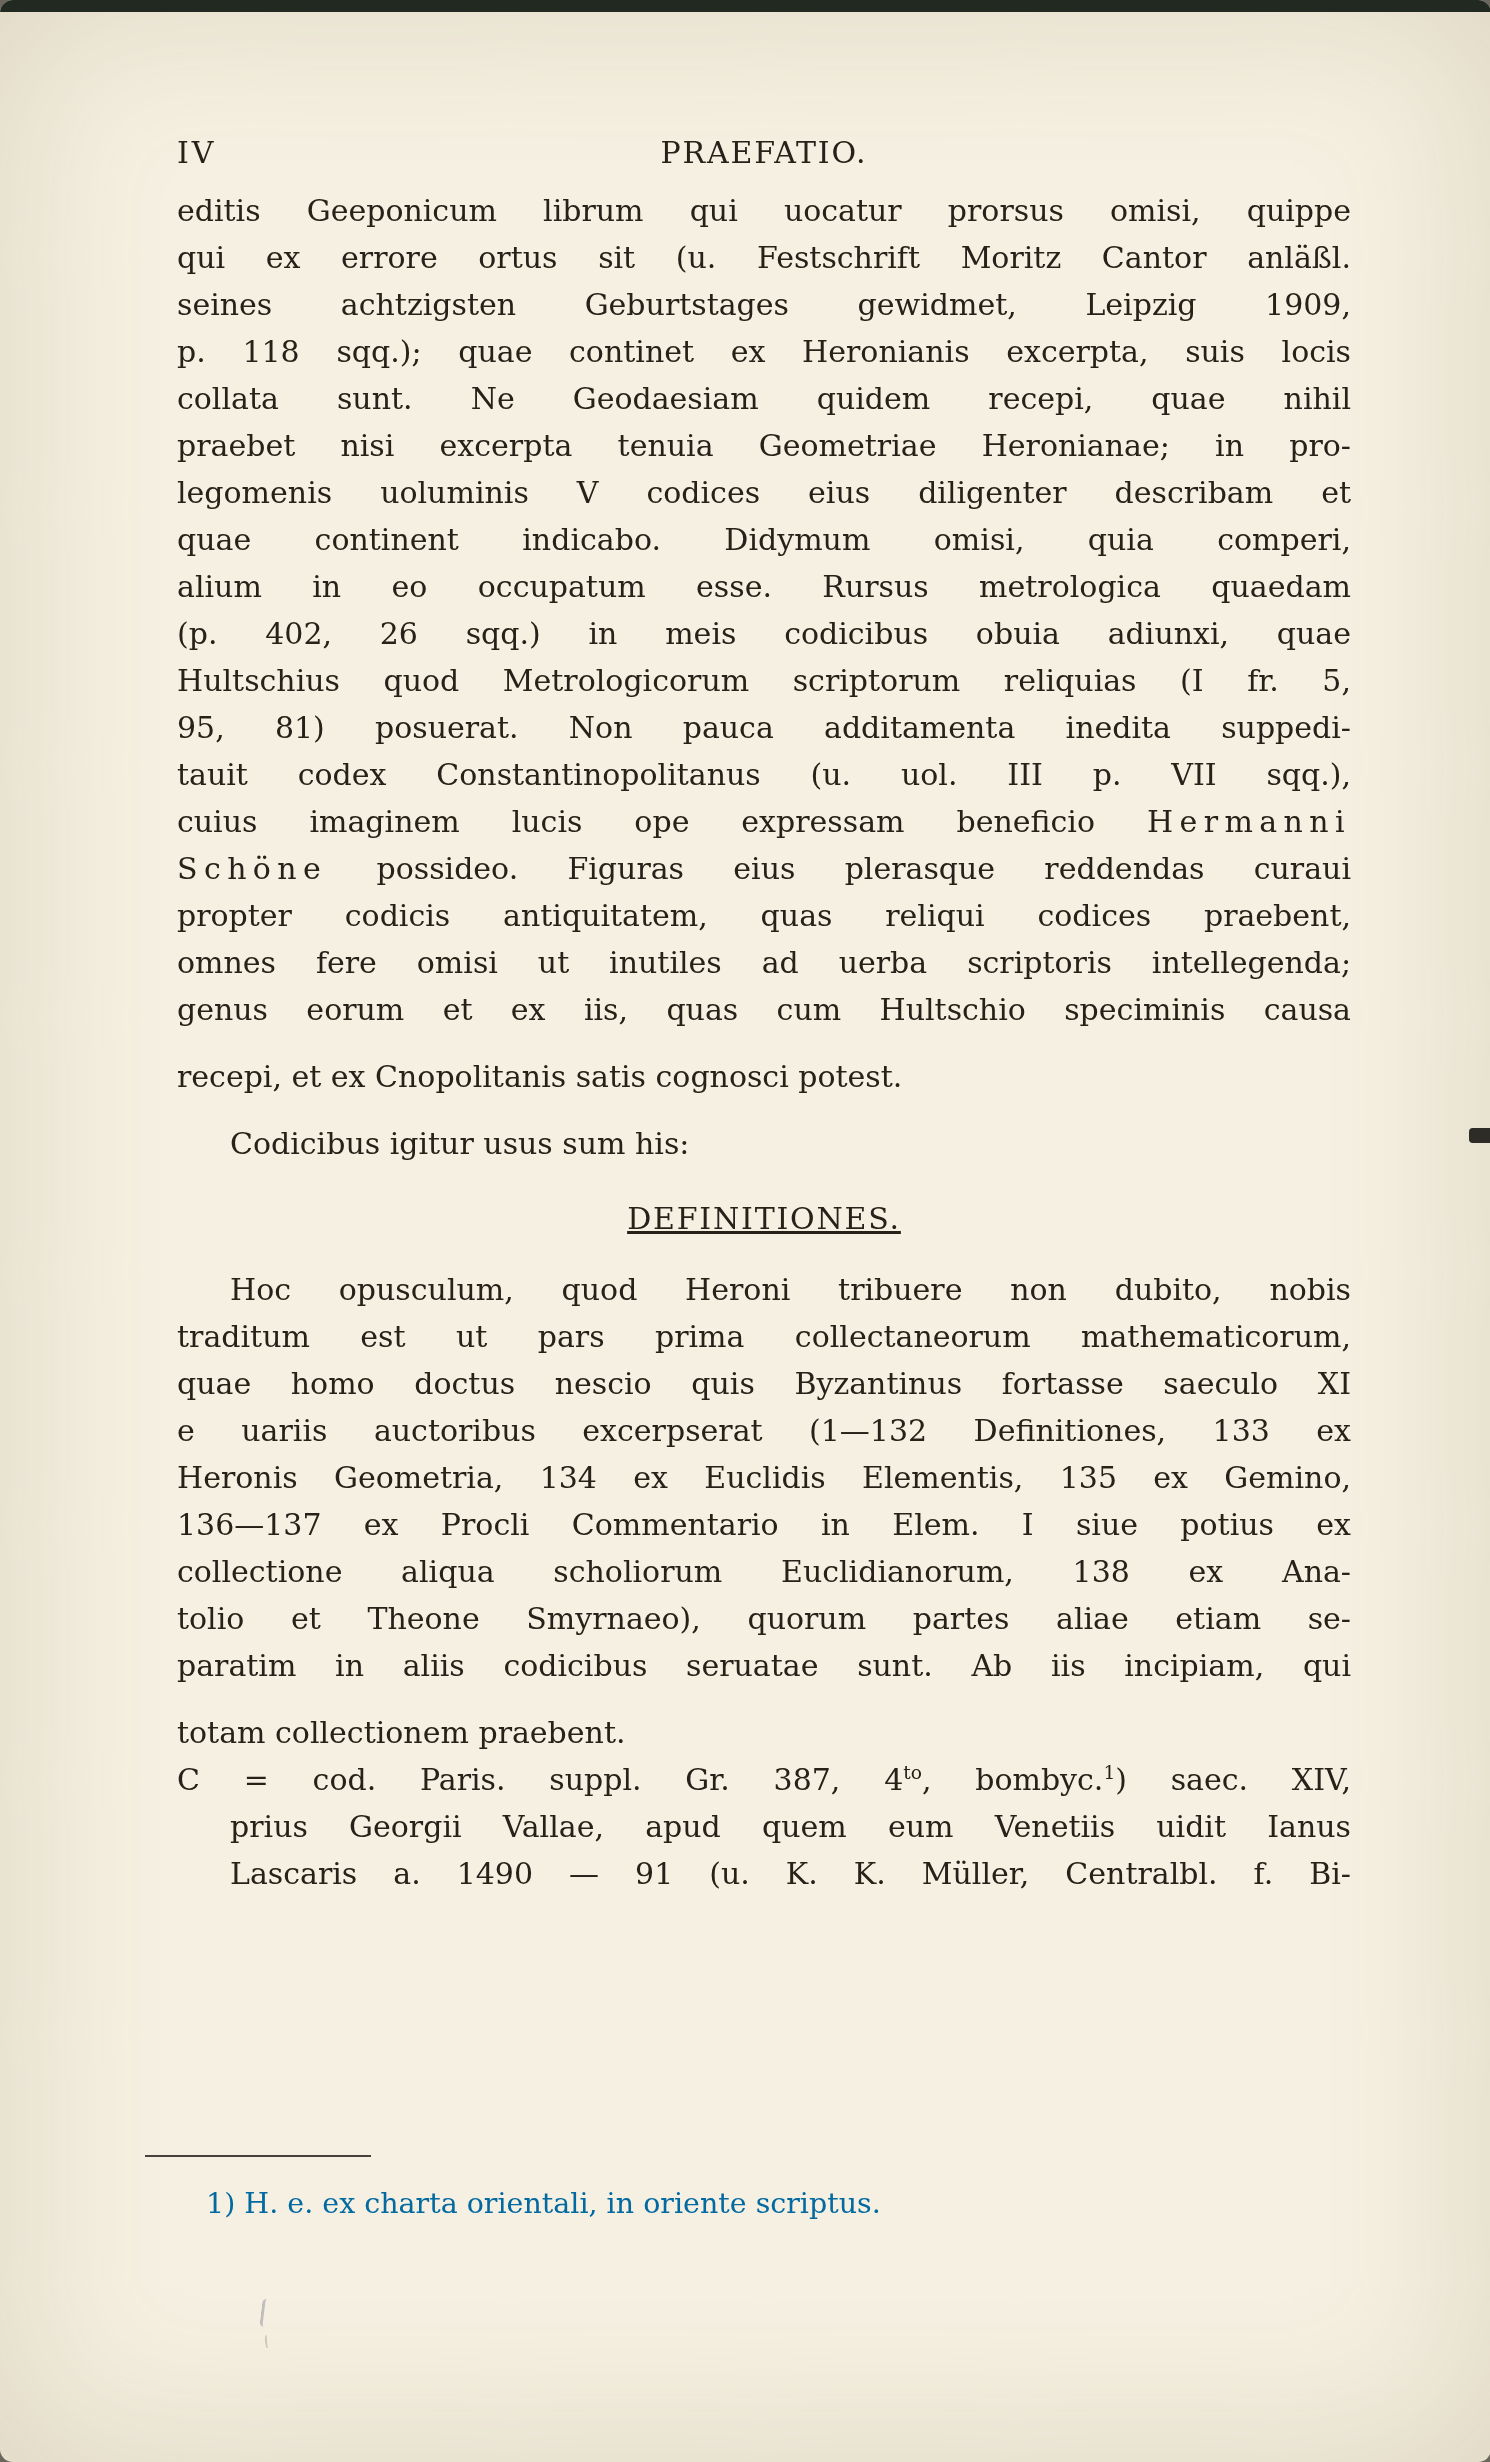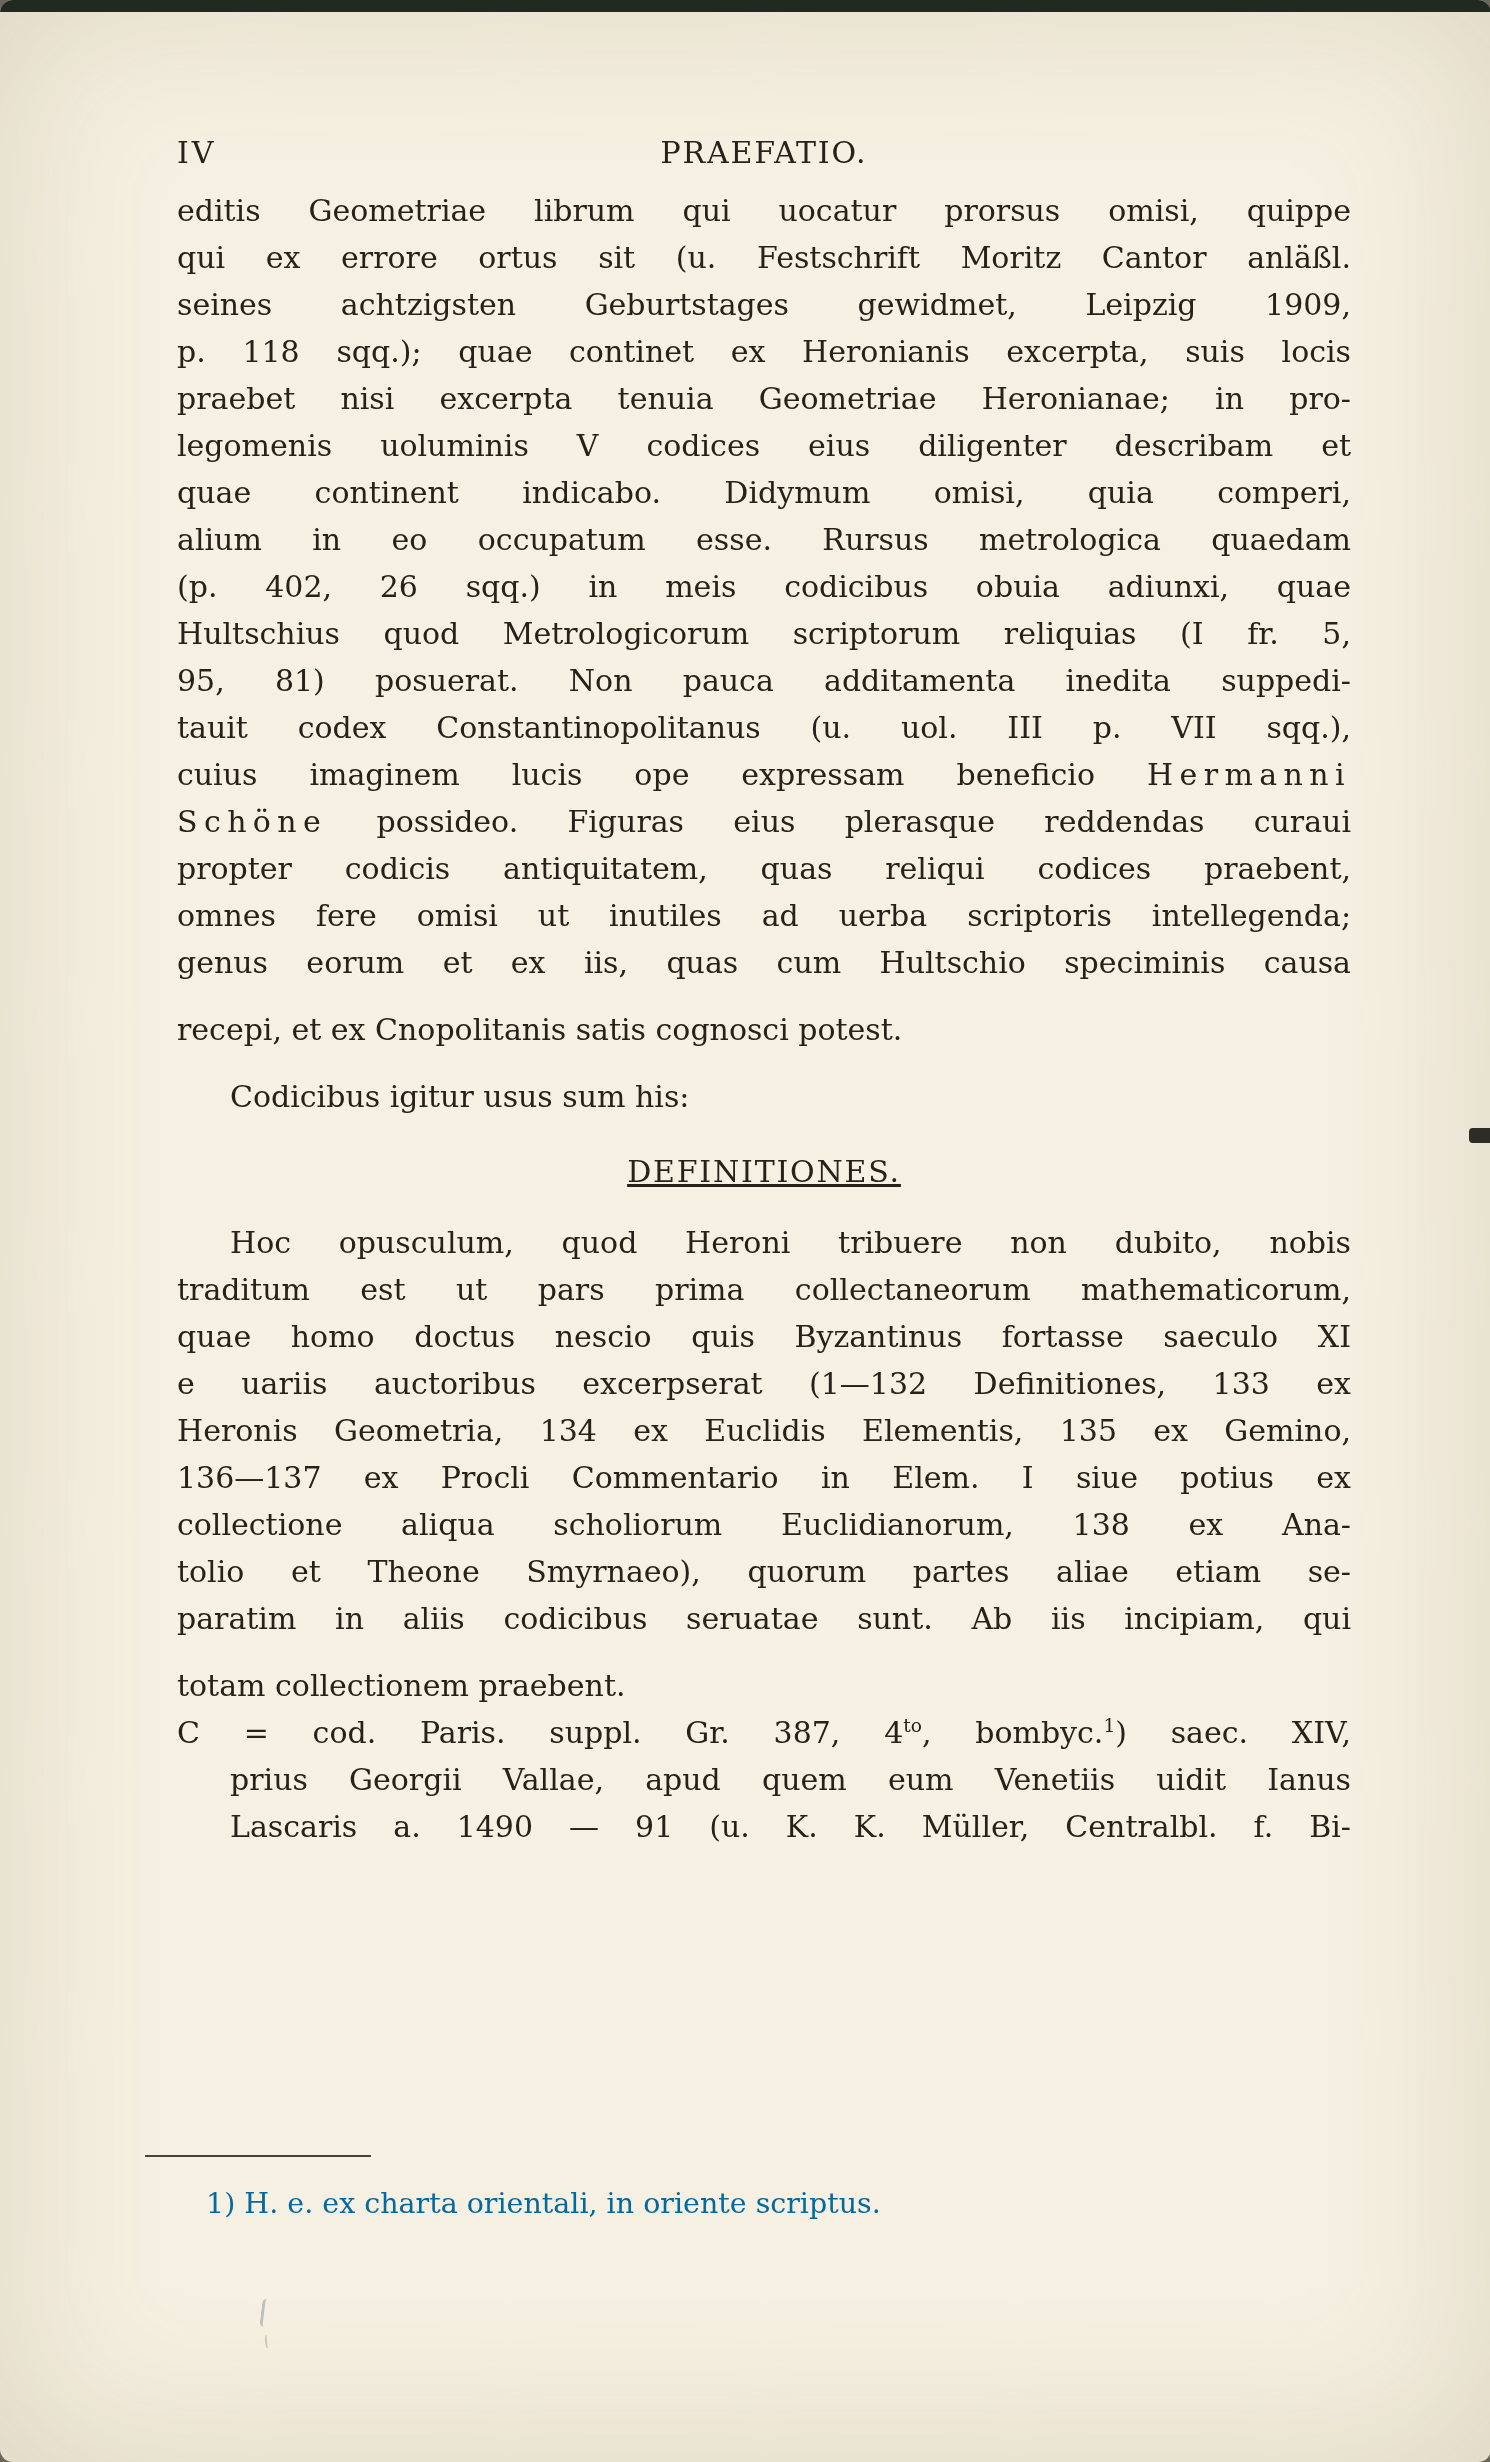--- a/index.html
+++ b/index.html
@@ -98,24 +98,25 @@
   <div class="scan-edge-top"></div>
 
   <div class="column">
 
     <div class="pagehead">
       <span class="pagenum">IV</span>
       <span class="runtitle">PRAEFATIO.</span>
     </div>
 
     <div>
-      <div class="tl">editis Geometriae librum qui uocatur prorsus omisi, quippe</div>
+      <div class="tl">editis Geeponicum librum qui uocatur prorsus omisi, quippe</div>
       <div class="tl">qui ex errore ortus sit (u. Festschrift Moritz Cantor anläßl.</div>
       <div class="tl">seines achtzigsten Geburtstages gewidmet, Leipzig 1909,</div>
       <div class="tl">p. 118 sqq.); quae continet ex Heronianis excerpta, suis locis</div>
+      <div class="tl">collata sunt. Ne Geodaesiam quidem recepi, quae nihil</div>
       <div class="tl">praebet nisi excerpta tenuia Geometriae Heronianae; in pro-</div>
       <div class="tl">legomenis uoluminis V codices eius diligenter describam et</div>
       <div class="tl">quae continent indicabo. Didymum omisi, quia comperi,</div>
       <div class="tl">alium in eo occupatum esse. Rursus metrologica quaedam</div>
       <div class="tl">(p. 402, 26 sqq.) in meis codicibus obuia adiunxi, quae</div>
       <div class="tl">Hultschius quod Metrologicorum scriptorum reliquias (I fr. 5,</div>
       <div class="tl">95, 81) posuerat. Non pauca additamenta inedita suppedi-</div>
       <div class="tl">tauit codex Constantinopolitanus (u. uol. III p. VII sqq.),</div>
       <div class="tl"><span>cuius imaginem lucis ope expressam beneficio</span> <span class="spaced">Hermanni</span></div>
       <div class="tl"><span class="spaced">Schöne</span> <span>possideo. Figuras eius plerasque reddendas curaui</span></div>

